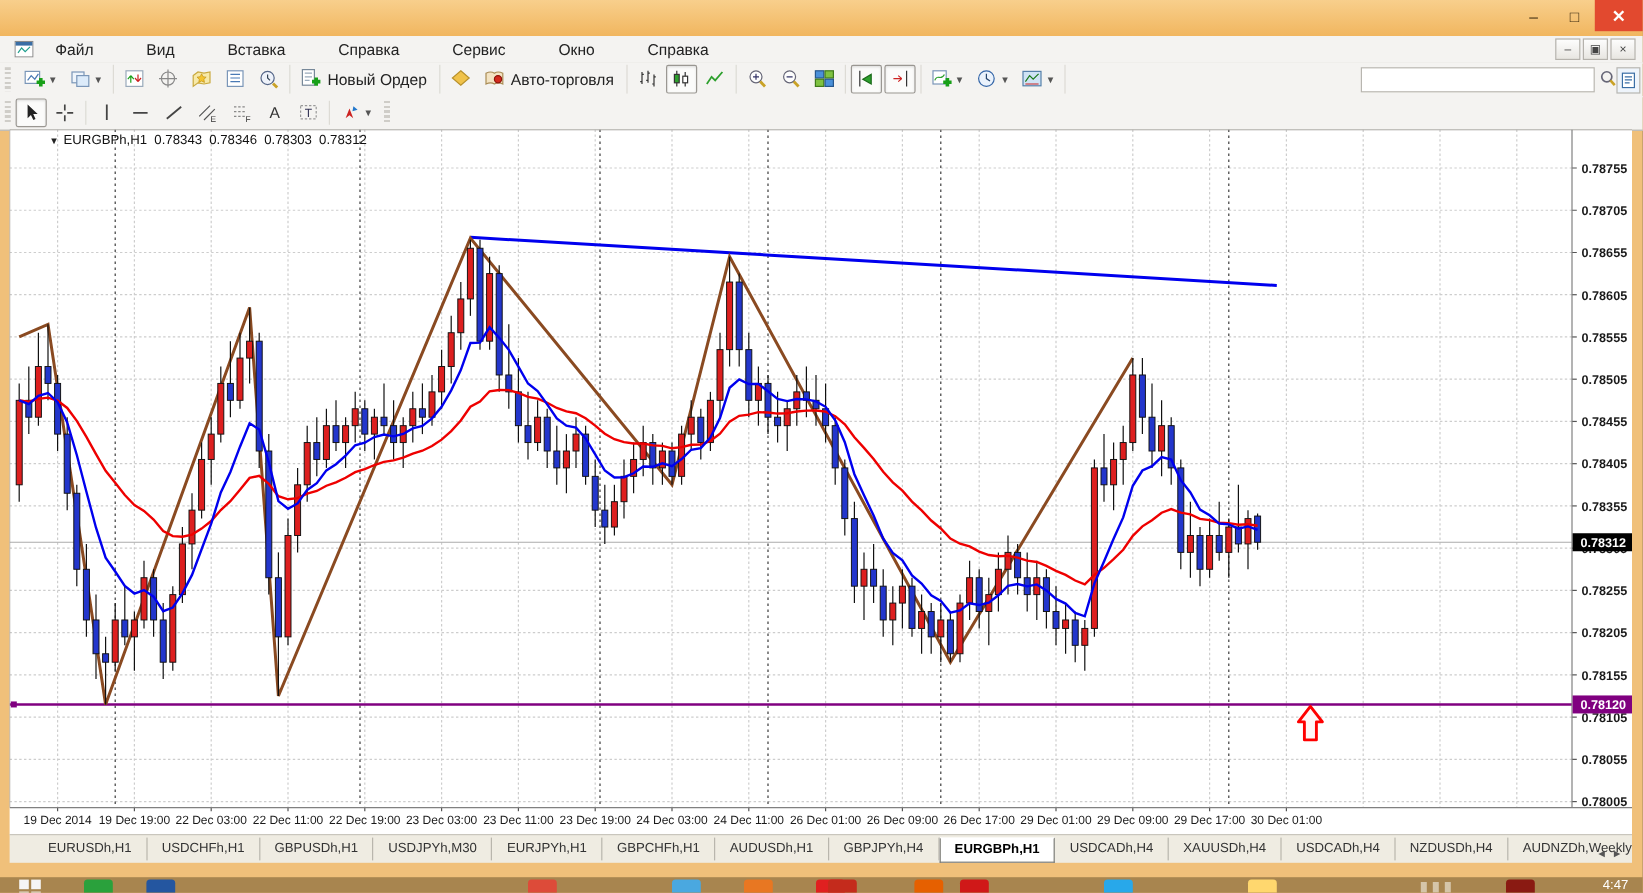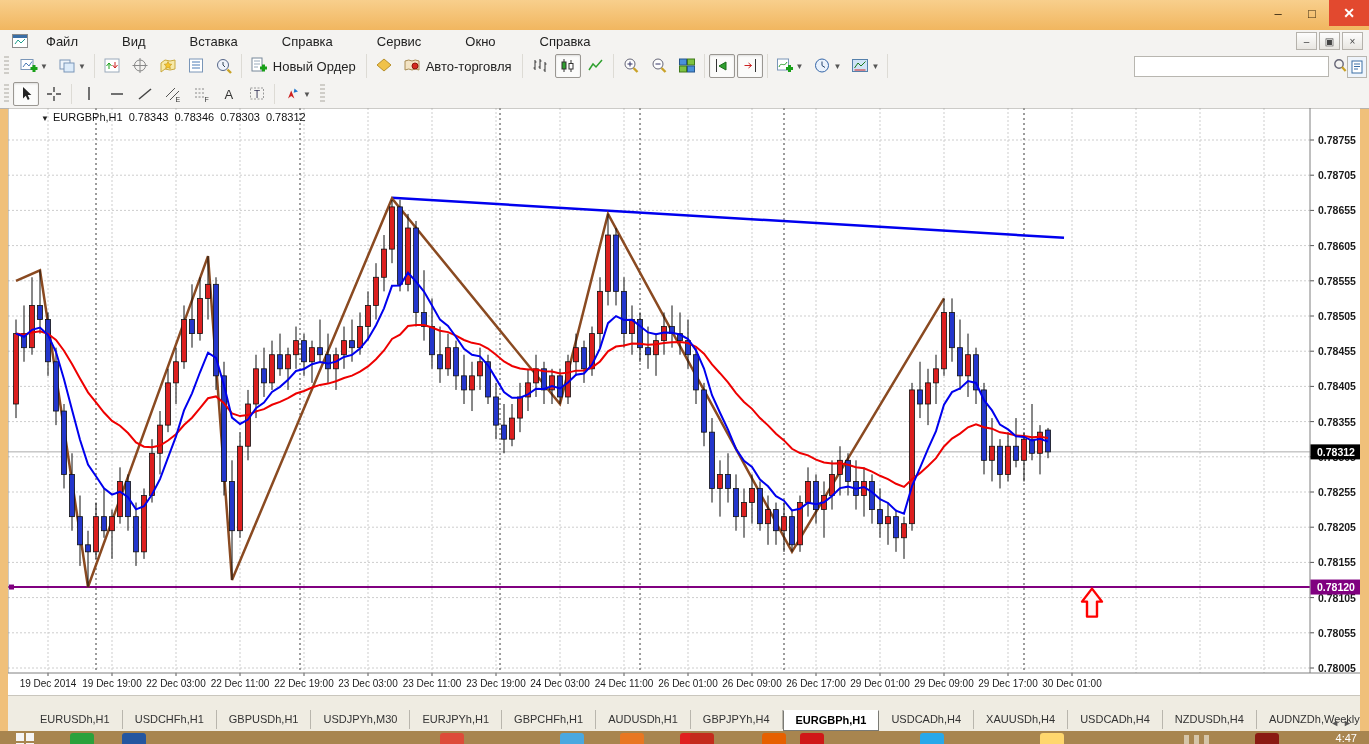--- a/index.html
+++ b/index.html
@@ -40,21 +40,21 @@
     border:1px solid #b8b6b0;font-size:12px;padding:0 4px;}
   .search-mag{position:absolute;right:22px;top:58px;}
   .help-btn{position:absolute;right:2px;top:56px;width:18px;height:20px;border:1px solid #b8b6b0;
     background:#eef4fb;display:flex;align-items:center;justify-content:center;}
   
   .chartwrap{position:absolute;left:8px;top:108px;width:1352px;height:587px;background:#fff;}
   .chart-label{position:absolute;left:6px;top:3px;font-size:11px;color:#111;white-space:nowrap;margin-left:27px;}
   .chart-label .tri{font-size:8px;color:#222;margin-right:4px;}
   .chart-label span{margin-right:6px;}
   
-  .tabbar{position:absolute;left:8px;right:9px;top:695px;height:36px;background:#efece2;
+  .tabbar{position:absolute;left:8px;right:9px;top:695px;height:24px;background:#efece2;
     border-top:1px solid #c9c6bd;display:flex;align-items:flex-end;padding-left:20px;box-sizing:border-box;}
   .tab{font-size:11px;color:#333;padding:3px 12px 3px;border-right:1px solid #b9b6ad;height:13px;}
   .tab.active{background:#fff;border:1px solid #7a7a74;border-top:1px solid #fff;
     font-weight:bold;color:#000;margin-top:0;}
   .tab-scroll{position:absolute;right:4px;bottom:3px;font-size:9px;color:#555;letter-spacing:4px;}
   
   .statusbar{position:absolute;left:8px;right:9px;top:715px;height:16px;background:#f4f3f1;
     border-top:1px solid #cfcdc8;font-size:12px;color:#222;}
   .sb-cell{position:absolute;top:1px;white-space:nowrap;}
   .sb-div{position:absolute;top:1px;bottom:1px;width:1px;background:#cfcdc8;}

